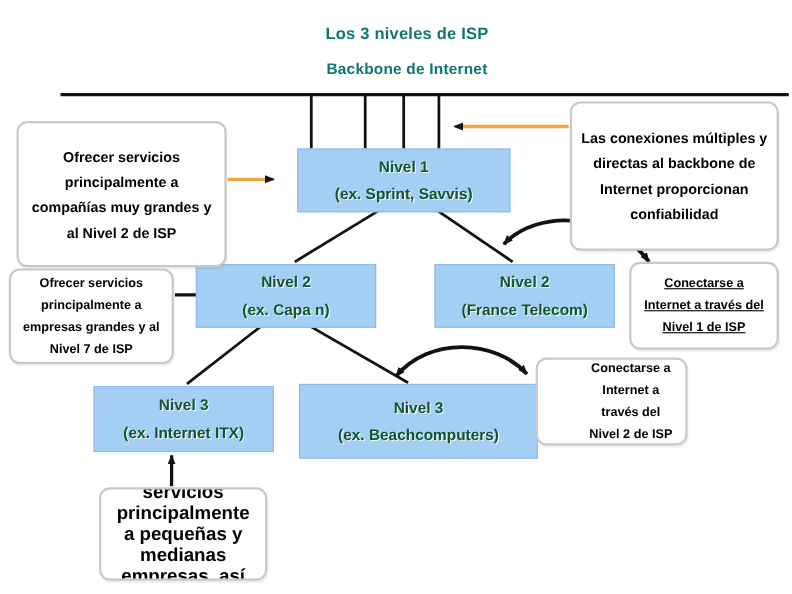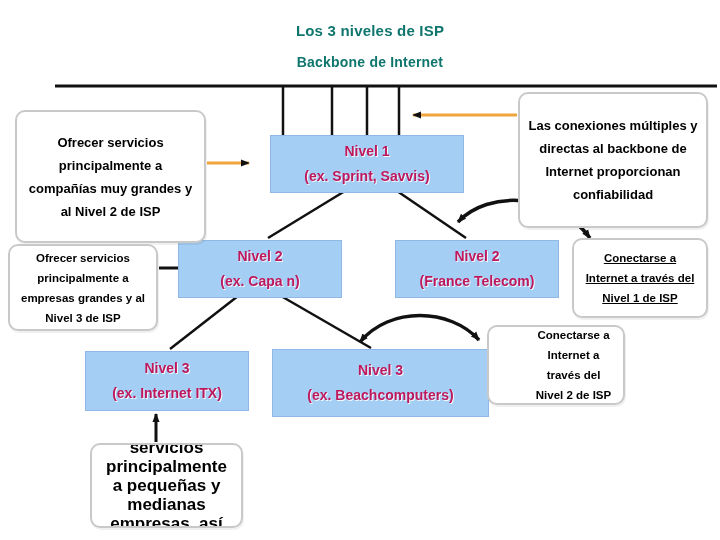--- a/index.html
+++ b/index.html
@@ -21,21 +21,21 @@
 
   svg.overlay{position:absolute;left:0;top:0;z-index:1;}
   .ln-black{stroke:var(--connector_black);fill:none;}
   .ln-orange{stroke:var(--arrow_orange);fill:none;}
 
   .node{
     position:absolute;z-index:2;
     background:var(--node_fill);
     border:1px solid #8fb9e4;
     display:flex;flex-direction:column;align-items:center;justify-content:center;
-    text-align:center;font-weight:bold;color:#be185d;
+    text-align:center;font-weight:bold;color:#14532d;
     font-size:14px;line-height:25px;
     text-shadow:1px 1px 0 rgba(255,255,255,.85);
   }
   #node-nivel1{left:270px;top:135px;width:192px;height:56px;}
   #node-nivel2-left{left:178px;top:240px;width:162px;height:56px;}
   #node-nivel2-right{left:395px;top:240px;width:162px;height:56px;}
   #node-nivel3-left{left:85px;top:351px;width:162px;height:58px;}
   #node-nivel3-right{left:272px;top:349px;width:215px;height:66px;}
 
   .callout{
@@ -112,21 +112,21 @@
     <span>(ex. Beachcomputers)</span>
   </div>
 
   <div class="callout" id="callout-tier1-role">
     <span>Ofrecer servicios principalmente a compañías muy grandes y al Nivel 2 de ISP</span>
   </div>
   <div class="callout" id="callout-reliability">
     <span>Las conexiones múltiples y directas al backbone de Internet proporcionan confiabilidad</span>
   </div>
   <div class="callout" id="callout-tier2-role">
-    <span>Ofrecer servicios principalmente a empresas grandes y al Nivel 3 de ISP</span>
+    <span>Ofrecer servicios principalmente a empresas grandes y al Nivel 7 de ISP</span>
   </div>
   <div class="callout" id="callout-connect-tier1">
     <span>Conectarse a Internet a través del Nivel 1 de ISP</span>
   </div>
   <div class="callout" id="callout-connect-tier2">
     <span>Conectarse a Internet a través del Nivel 2 de ISP</span>
   </div>
   <div class="callout" id="callout-tier3-role">
     <span>Ofrecer servicios principalmente a pequeñas y medianas empresas, así como a</span>
   </div>

